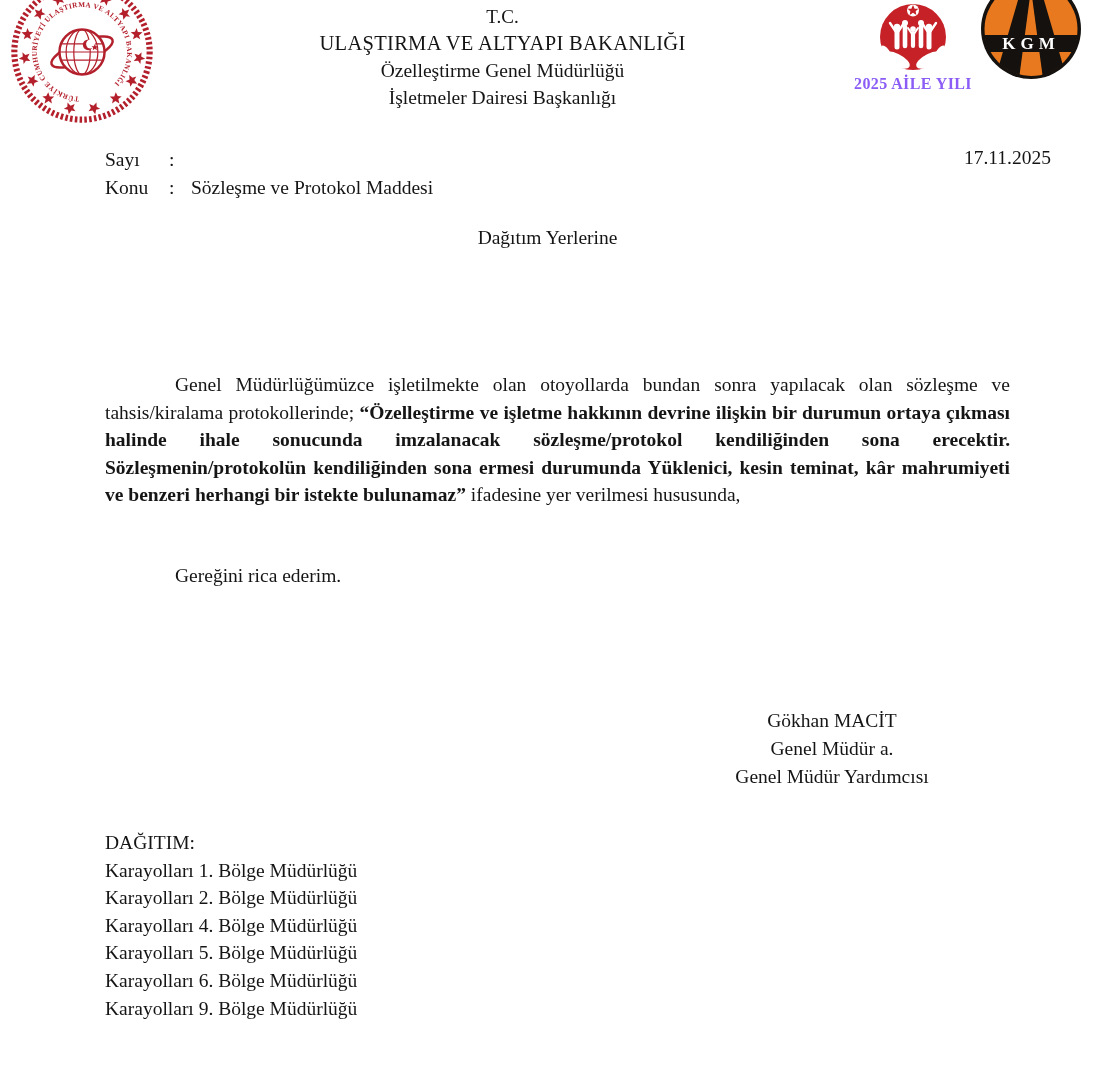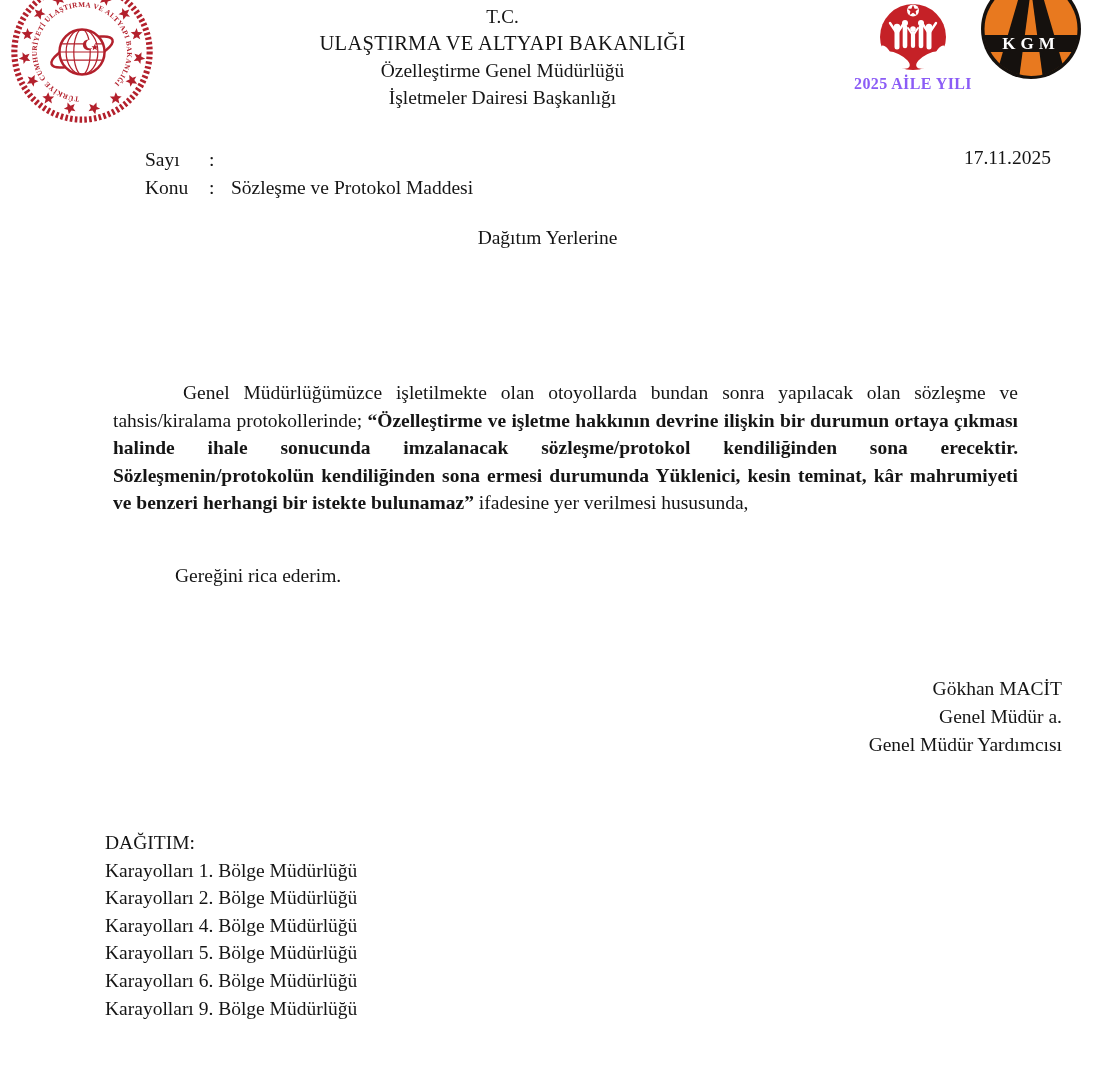--- a/index.html
+++ b/index.html
@@ -13,31 +13,31 @@
   .h-tc{font-size:19px;line-height:26px;}
   .h-ministry{font-size:20.5px;line-height:27px;letter-spacing:.3px;}
   .h-dir{font-size:19.5px;line-height:27px;}
   .h-dept{font-size:19.5px;line-height:27px;}
   .aile-logo{position:absolute;left:863px;top:1px;width:100px;height:74px;}
   .aile-caption{position:absolute;left:833px;top:75px;width:160px;text-align:center;
     font-size:16px;font-weight:bold;color:#8b5cf6;letter-spacing:.4px;}
   .kgm-logo{position:absolute;left:979px;top:-23px;width:104px;height:104px;}
   
   .meta{position:absolute;left:105px;top:146px;font-size:19.5px;line-height:28px;}
-  .meta-row{display:flex;margin-left:40px;}
+  .meta-row{display:flex;}
   .meta-label{width:64px;}
   .meta-colon{width:22px;}
   .date{position:absolute;top:147px;right:44px;font-size:19.5px;}
   
   .recipient{position:absolute;left:0;right:0;top:227px;text-align:center;font-size:19.5px;}
   .body-par{position:absolute;left:105px;width:905px;top:371px;font-size:19.5px;
-    line-height:27.6px;text-align:justify;text-indent:70px;margin:8px;}
+    line-height:27.6px;text-align:justify;text-indent:70px;margin:0;}
   .body-par .bold{font-weight:bold;}
   .closing{position:absolute;left:175px;top:565px;font-size:19.5px;}
-  .signature{position:absolute;left:602px;width:460px;top:675px;text-align:right;
+  .signature{position:absolute;left:602px;width:460px;top:707px;text-align:center;
     font-size:19.5px;line-height:28px;}
   .distribution{position:absolute;left:105px;top:829px;font-size:19.5px;line-height:27.6px;}
 </style>
 </head>
 <body>
 
 <div class="page">
 
   <svg class="seal-logo" viewBox="0 0 160 160" xmlns="http://www.w3.org/2000/svg">
     <defs>

